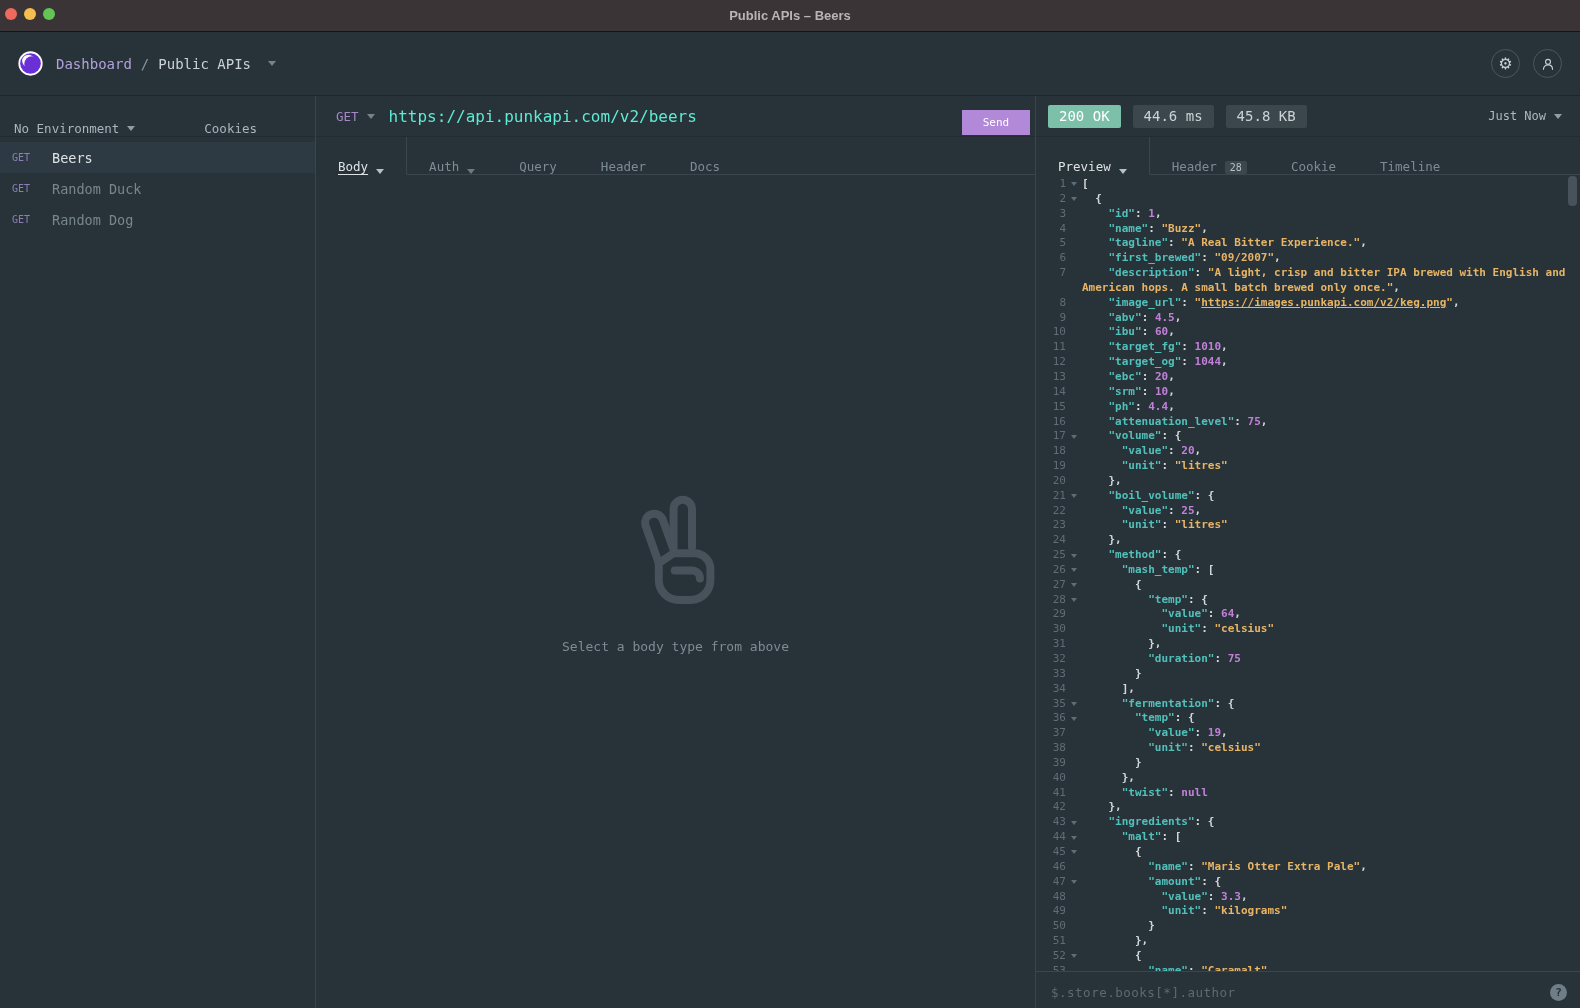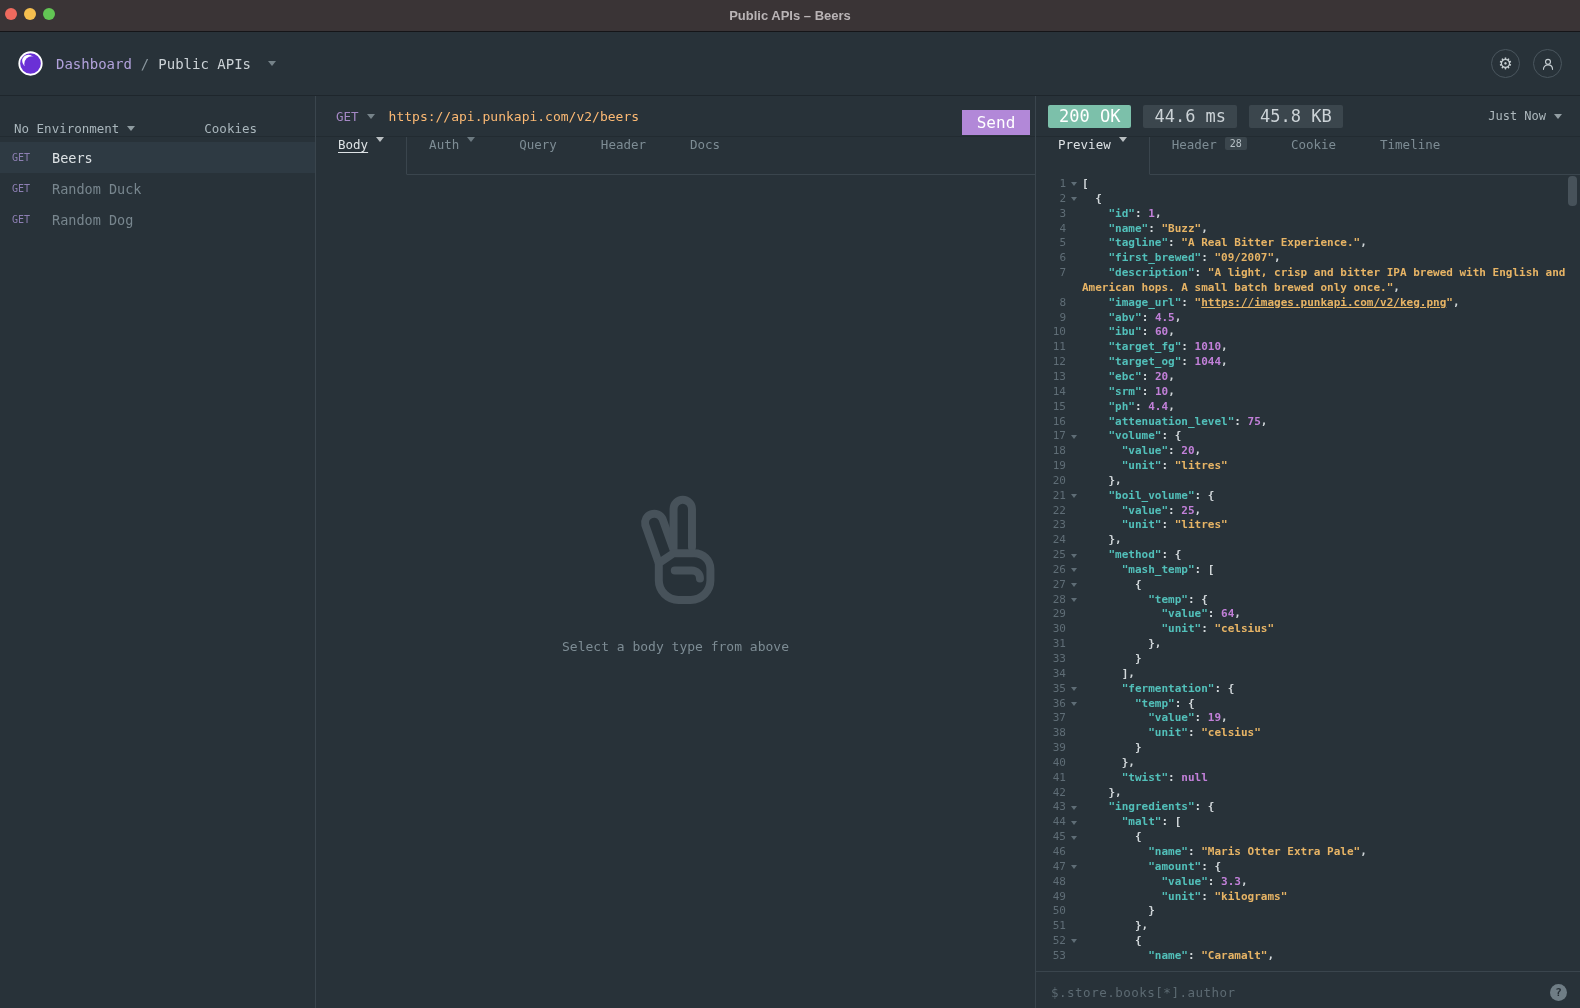--- a/index.html
+++ b/index.html
@@ -57,39 +57,39 @@
   .sb-name{font-size:13.5px}
   
   .caret{display:inline-block;width:0;height:0;border-left:4px solid transparent;
     border-right:4px solid transparent;border-top:5px solid currentColor;margin-left:8px;opacity:.8}
   .caret.gray{color:#8a979e}
   
   .middle{flex:1;display:flex;flex-direction:column;border-right:1px solid #3a454d;min-width:0}
   .urlbar{height:41px;flex:none;border-bottom:1px solid #222b31;display:flex;align-items:center}
   .method-dd{display:flex;align-items:center;background:none;border:none;font:inherit;font-size:12.5px;
     color:var(--get);padding:0 12px 0 20px}
-  .url-input{flex:1;min-width:0;background:transparent;border:none;outline:none;color:#fdba74;
-    font:inherit;font-size:13px}
+  .url-input{flex:1;min-width:0;background:transparent;border:none;outline:none;color:#5eead4;
+    font:inherit;font-size:16px}
   .send-btn{width:68px;align-self:stretch;margin:14px 5px 1px 0;background:var(--send);border:none;
-    color:#fff;font:inherit;font-size:16px}
+    color:#fff;font:inherit;font-size:11px}
   .tabbar{height:38px;flex:none;display:flex;align-items:stretch;border-bottom:1px solid #3a454d}
-  .tab{display:flex;align-items:flex-start;padding:0 22px;color:#7d8c94;font-size:12.5px;cursor:default}
+  .tab{display:flex;align-items:flex-end;padding:0 22px;color:#7d8c94;font-size:12.5px;cursor:default}
   .tab .tlabel.u{text-decoration:underline;text-underline-offset:3px}
   .tab.active{color:#dde2e5;background:#283239;border-right:1px solid #3a454d;
     margin-bottom:-1px;border-bottom:1px solid #283239}
   .tbadge{margin-left:8px;background:#3b464d;color:#b6c0c5;font-size:10px;padding:1px 5px;border-radius:2px}
   .empty{flex:1;display:flex;flex-direction:column;align-items:center;justify-content:center;
     gap:28px;color:#7d8c94;padding-bottom:40px}
   .empty-text{font-size:13px}
   
   .right{width:544px;flex:none;display:flex;flex-direction:column}
   .statusbar{height:41px;flex:none;border-bottom:1px solid #222b31;display:flex;align-items:center;
     padding:0 12px;gap:12px}
   .pill{height:23px;display:flex;align-items:center;padding:0 11px;background:#3b464d;color:#ccd3d7;
-    font-size:17px;border-radius:2px}
+    font-size:14px;border-radius:2px}
   .pill.ok{background:var(--ok);color:#fff}
   .history-dd{margin-left:auto;display:flex;align-items:center;background:none;border:none;font:inherit;
     color:#aeb9be;font-size:12px;padding:0 6px 0 0}
   .codewrap{flex:1;position:relative;overflow:hidden}
   .code{padding-top:2px}
   .cl{display:flex;line-height:14.85px;font-size:11px;white-space:pre}
   .ln{width:30px;flex:none;text-align:right;color:#5f6d76}
   .fold{width:16px;flex:none;display:flex;align-items:center;justify-content:center}
   .fold .tri{width:0;height:0;border-left:3.5px solid transparent;border-right:3.5px solid transparent;
     border-top:4.5px solid #5f6d76}
@@ -263,20 +263,21 @@
           <div class="cl"><span class="ln">22</span><span class="fold"></span><span class="ct"><span class="tp">      </span><span class="tk">"value"</span><span class="tp">: </span><span class="tn">25</span><span class="tp">,</span></span></div>
           <div class="cl"><span class="ln">23</span><span class="fold"></span><span class="ct"><span class="tp">      </span><span class="tk">"unit"</span><span class="tp">: </span><span class="ts">"litres"</span></span></div>
           <div class="cl"><span class="ln">24</span><span class="fold"></span><span class="ct"><span class="tp">    },</span></span></div>
           <div class="cl"><span class="ln">25</span><span class="fold"><span class="tri"></span></span><span class="ct"><span class="tp">    </span><span class="tk">"method"</span><span class="tp">: {</span></span></div>
           <div class="cl"><span class="ln">26</span><span class="fold"><span class="tri"></span></span><span class="ct"><span class="tp">      </span><span class="tk">"mash_temp"</span><span class="tp">: [</span></span></div>
           <div class="cl"><span class="ln">27</span><span class="fold"><span class="tri"></span></span><span class="ct"><span class="tp">        {</span></span></div>
           <div class="cl"><span class="ln">28</span><span class="fold"><span class="tri"></span></span><span class="ct"><span class="tp">          </span><span class="tk">"temp"</span><span class="tp">: {</span></span></div>
           <div class="cl"><span class="ln">29</span><span class="fold"></span><span class="ct"><span class="tp">            </span><span class="tk">"value"</span><span class="tp">: </span><span class="tn">64</span><span class="tp">,</span></span></div>
           <div class="cl"><span class="ln">30</span><span class="fold"></span><span class="ct"><span class="tp">            </span><span class="tk">"unit"</span><span class="tp">: </span><span class="ts">"celsius"</span></span></div>
           <div class="cl"><span class="ln">31</span><span class="fold"></span><span class="ct"><span class="tp">          },</span></span></div>
+          <div class="cl"><span class="ln">32</span><span class="fold"></span><span class="ct"><span class="tp">          </span><span class="tk">"duration"</span><span class="tp">: </span><span class="tn">75</span></span></div>
           <div class="cl"><span class="ln">33</span><span class="fold"></span><span class="ct"><span class="tp">        }</span></span></div>
           <div class="cl"><span class="ln">34</span><span class="fold"></span><span class="ct"><span class="tp">      ],</span></span></div>
           <div class="cl"><span class="ln">35</span><span class="fold"><span class="tri"></span></span><span class="ct"><span class="tp">      </span><span class="tk">"fermentation"</span><span class="tp">: {</span></span></div>
           <div class="cl"><span class="ln">36</span><span class="fold"><span class="tri"></span></span><span class="ct"><span class="tp">        </span><span class="tk">"temp"</span><span class="tp">: {</span></span></div>
           <div class="cl"><span class="ln">37</span><span class="fold"></span><span class="ct"><span class="tp">          </span><span class="tk">"value"</span><span class="tp">: </span><span class="tn">19</span><span class="tp">,</span></span></div>
           <div class="cl"><span class="ln">38</span><span class="fold"></span><span class="ct"><span class="tp">          </span><span class="tk">"unit"</span><span class="tp">: </span><span class="ts">"celsius"</span></span></div>
           <div class="cl"><span class="ln">39</span><span class="fold"></span><span class="ct"><span class="tp">        }</span></span></div>
           <div class="cl"><span class="ln">40</span><span class="fold"></span><span class="ct"><span class="tp">      },</span></span></div>
           <div class="cl"><span class="ln">41</span><span class="fold"></span><span class="ct"><span class="tp">      </span><span class="tk">"twist"</span><span class="tp">: </span><span class="tn">null</span></span></div>
           <div class="cl"><span class="ln">42</span><span class="fold"></span><span class="ct"><span class="tp">    },</span></span></div>

